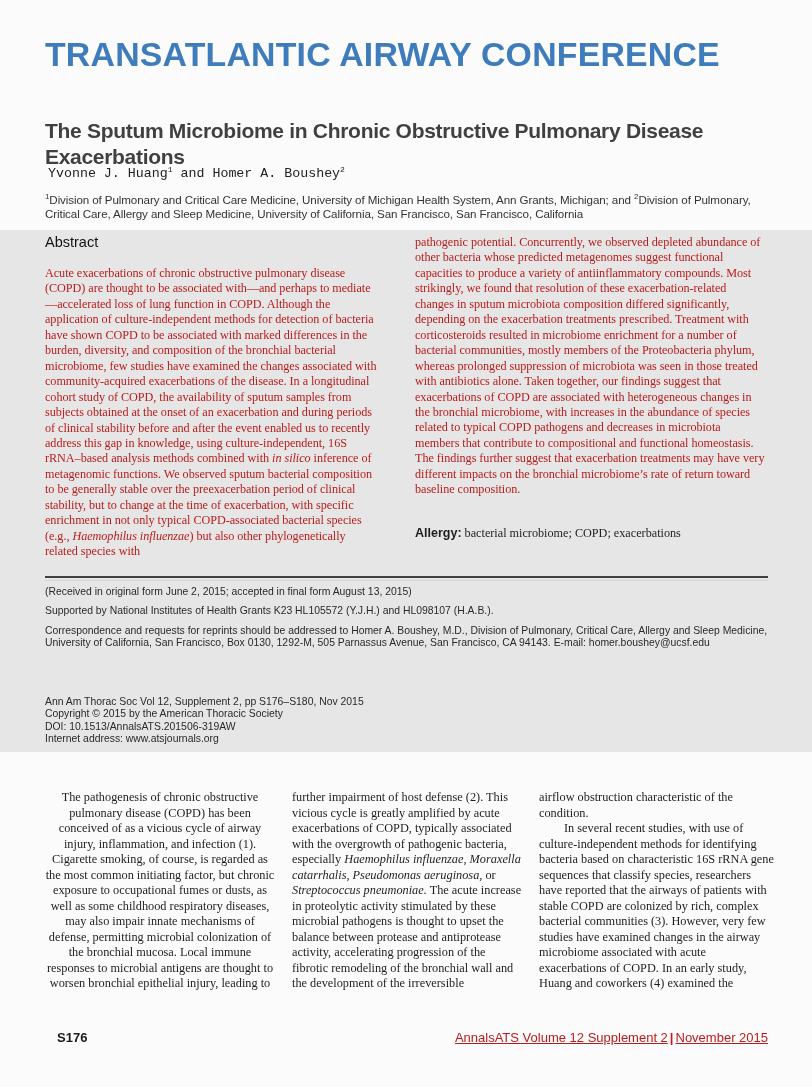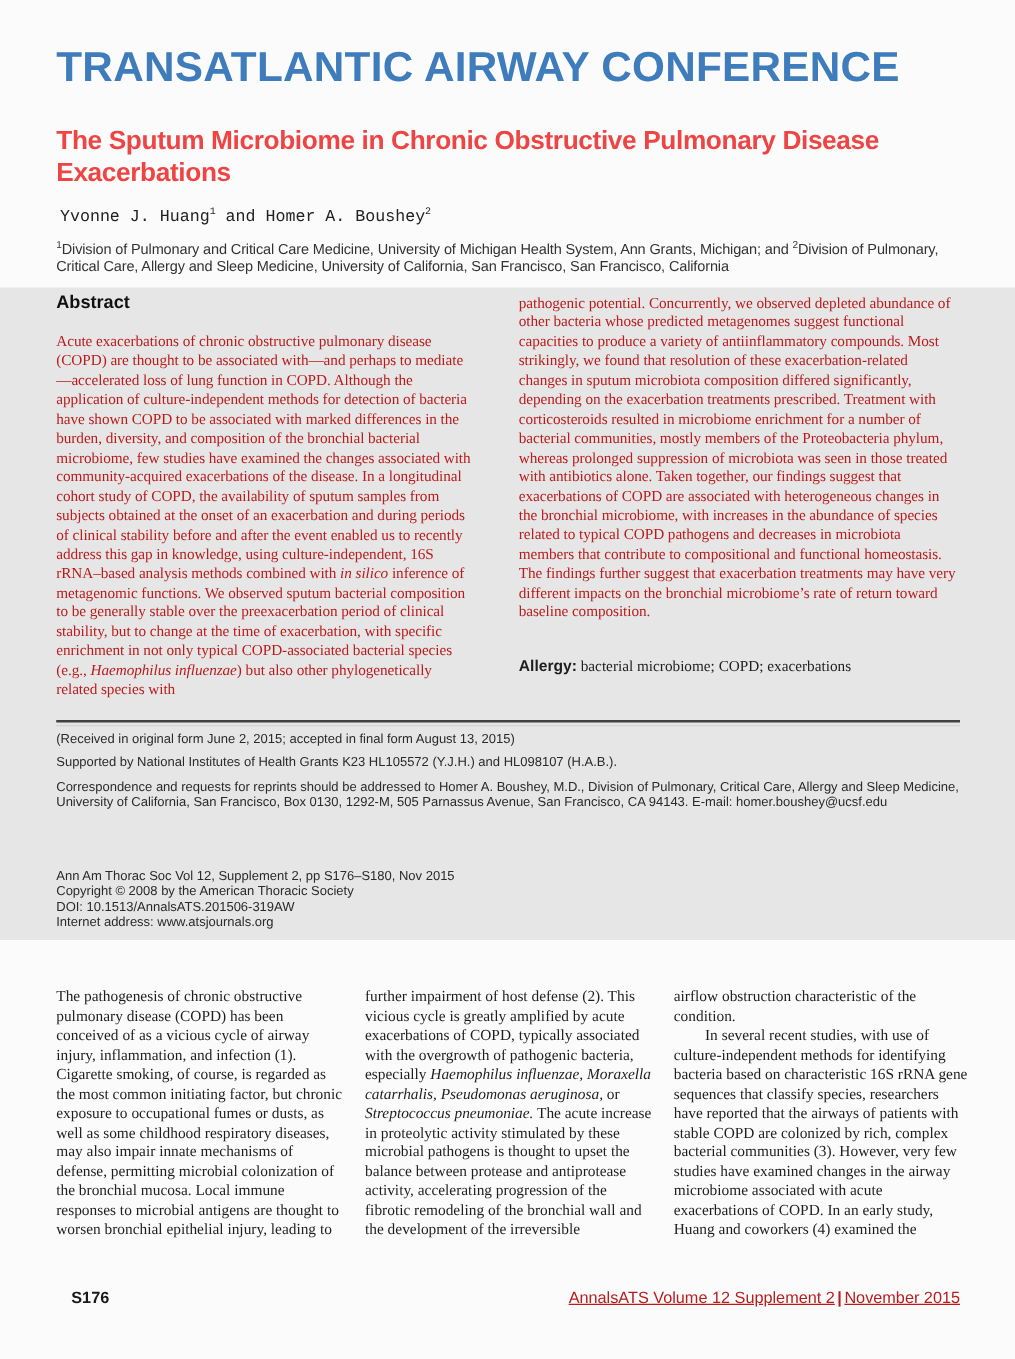--- a/index.html
+++ b/index.html
@@ -8,41 +8,41 @@
     background: #fbfbfb; color: #1a1a1a;
     font-family: "Liberation Serif", serif;
   }
   .banner {
     position: absolute; left: 45px; top: 36px;
     font-family: "Liberation Sans", sans-serif; font-weight: bold;
     font-size: 33.5px; letter-spacing: 0.2px; color: #3f7cbc;
     white-space: nowrap; transform: scaleX(1.01); transform-origin: left;
   }
   .title {
-    position: absolute; left: 45px; top: 100px; width: 720px;
+    position: absolute; left: 45px; top: 118px; width: 720px;
     font-family: "Liberation Sans", sans-serif; font-weight: bold;
-    font-size: 21px; line-height: 26px; color: #ef4444; letter-spacing: -0.3px;
+    font-size: 21px; line-height: 26px; color: #404040; letter-spacing: -0.3px;
   }
   .authors {
     position: absolute; left: 48px; top: 166px;
     font-family: Liberation Mono, monospace; font-size: 13.3px; color: #222;
   }
   .authors sup, .affil sup { font-size: 8px; vertical-align: super; line-height: 0; }
   .affil {
     position: absolute; left: 45px; top: 193px; width: 730px;
     font-family: "Liberation Sans", sans-serif; font-size: 11.6px; line-height: 14px; color: #333;
     letter-spacing: -0.1px;
   }
   .gray-band {
     position: absolute; left: 0; top: 230px; width: 812px; height: 522px;
     background: #e6e6e6;
   }
   .abs-heading {
     position: absolute; left: 45px; top: 234px;
-    font-family: "Liberation Sans", sans-serif; font-weight: bold; font-size: 14.5px; color: #111;
+    font-family: "Liberation Sans", sans-serif; font-weight: normal; font-size: 14.5px; color: #111;
   }
   .abs-col {
     position: absolute; font-size: 12.2px; line-height: 15.45px; color: #b91c1c;
     text-align: left; letter-spacing: -0.05px;
   }
   .abs-col.left { left: 45px; top: 266px; width: 336px; }
   .abs-col.right { left: 415px; top: 235px; width: 352px; }
   .keywords {
     position: absolute; left: 415px; top: 526px; font-size: 12.2px; color: #1e1e1e;
   }
@@ -57,21 +57,21 @@
     position: absolute; left: 45px; width: 730px;
     font-family: "Liberation Sans", sans-serif; font-size: 10.4px; line-height: 12.4px; color: #2a2a2a;
   }
   .meta.received { top: 586px; }
   .meta.support { top: 605px; }
   .meta.corr { top: 625px; }
   .meta.cite { top: 656px; margin-top: 40px; }
   .body-col {
     position: absolute; top: 790px; font-size: 12.3px; line-height: 15.5px; color: #1e1e1e;
   }
-  .body-col.c1 { left: 45px; width: 230px; }
+  .body-col.c1 { left: 45px; width: 230px; text-align: center; }
   .body-col.c2 { left: 292px; width: 230px; }
   .body-col.c3 { left: 539px; width: 235px; }
   .indent { display: inline-block; width: 25px; }
   .footer-page {
     position: absolute; left: 45px; top: 1030px;
     font-family: "Liberation Sans", sans-serif; font-weight: bold; font-size: 13px; color: #1a1a1a; margin-left: 12px;
   }
   .footer-journal {
     position: absolute; right: 44px; top: 1030px;
     font-family: "Liberation Sans", sans-serif; font-size: 13px; color: #b91c1c; text-decoration: underline;
@@ -110,21 +110,21 @@
 </div>
 
 <div class="rule"></div>
 <div class="rule2"></div>
 
 <div class="meta received">(Received in original form June 2, 2015; accepted in final form August 13, 2015)</div>
 <div class="meta support">Supported by National Institutes of Health Grants K23 HL105572 (Y.J.H.) and HL098107 (H.A.B.).</div>
 <div class="meta corr">Correspondence and requests for reprints should be addressed to Homer A. Boushey, M.D., Division of Pulmonary, Critical Care, Allergy and Sleep Medicine, University of California, San Francisco, Box 0130, 1292-M, 505 Parnassus Avenue, San Francisco, CA 94143. E-mail: homer.boushey@ucsf.edu</div>
 <div class="meta cite">
   <div>Ann Am Thorac Soc Vol 12, Supplement 2, pp S176–S180, Nov 2015</div>
-  <div>Copyright © 2008 by the American Thoracic Society</div>
+  <div>Copyright © 2015 by the American Thoracic Society</div>
   <div>DOI: 10.1513/AnnalsATS.201506-319AW</div>
   <div>Internet address: www.atsjournals.org</div>
 </div>
 
 <div class="body-col c1">The pathogenesis of chronic obstructive pulmonary disease (COPD) has been conceived of as a vicious cycle of airway injury, inflammation, and infection (1). Cigarette smoking, of course, is regarded as the most common initiating factor, but chronic exposure to occupational fumes or dusts, as well as some childhood respiratory diseases, may also impair innate mechanisms of defense, permitting microbial colonization of the bronchial mucosa. Local immune responses to microbial antigens are thought to worsen bronchial epithelial injury, leading to</div>
 
 <div class="body-col c2">
   <span>further impairment of host defense (2). This vicious cycle is greatly amplified by acute exacerbations of COPD, typically associated with the overgrowth of pathogenic bacteria, especially </span><i>Haemophilus influenzae, Moraxella catarrhalis, Pseudomonas aeruginosa,</i><span> or </span><i>Streptococcus pneumoniae.</i><span> The acute increase in proteolytic activity stimulated by these microbial pathogens is thought to upset the balance between protease and antiprotease activity, accelerating progression of the fibrotic remodeling of the bronchial wall and the development of the irreversible</span>
 </div>
 

